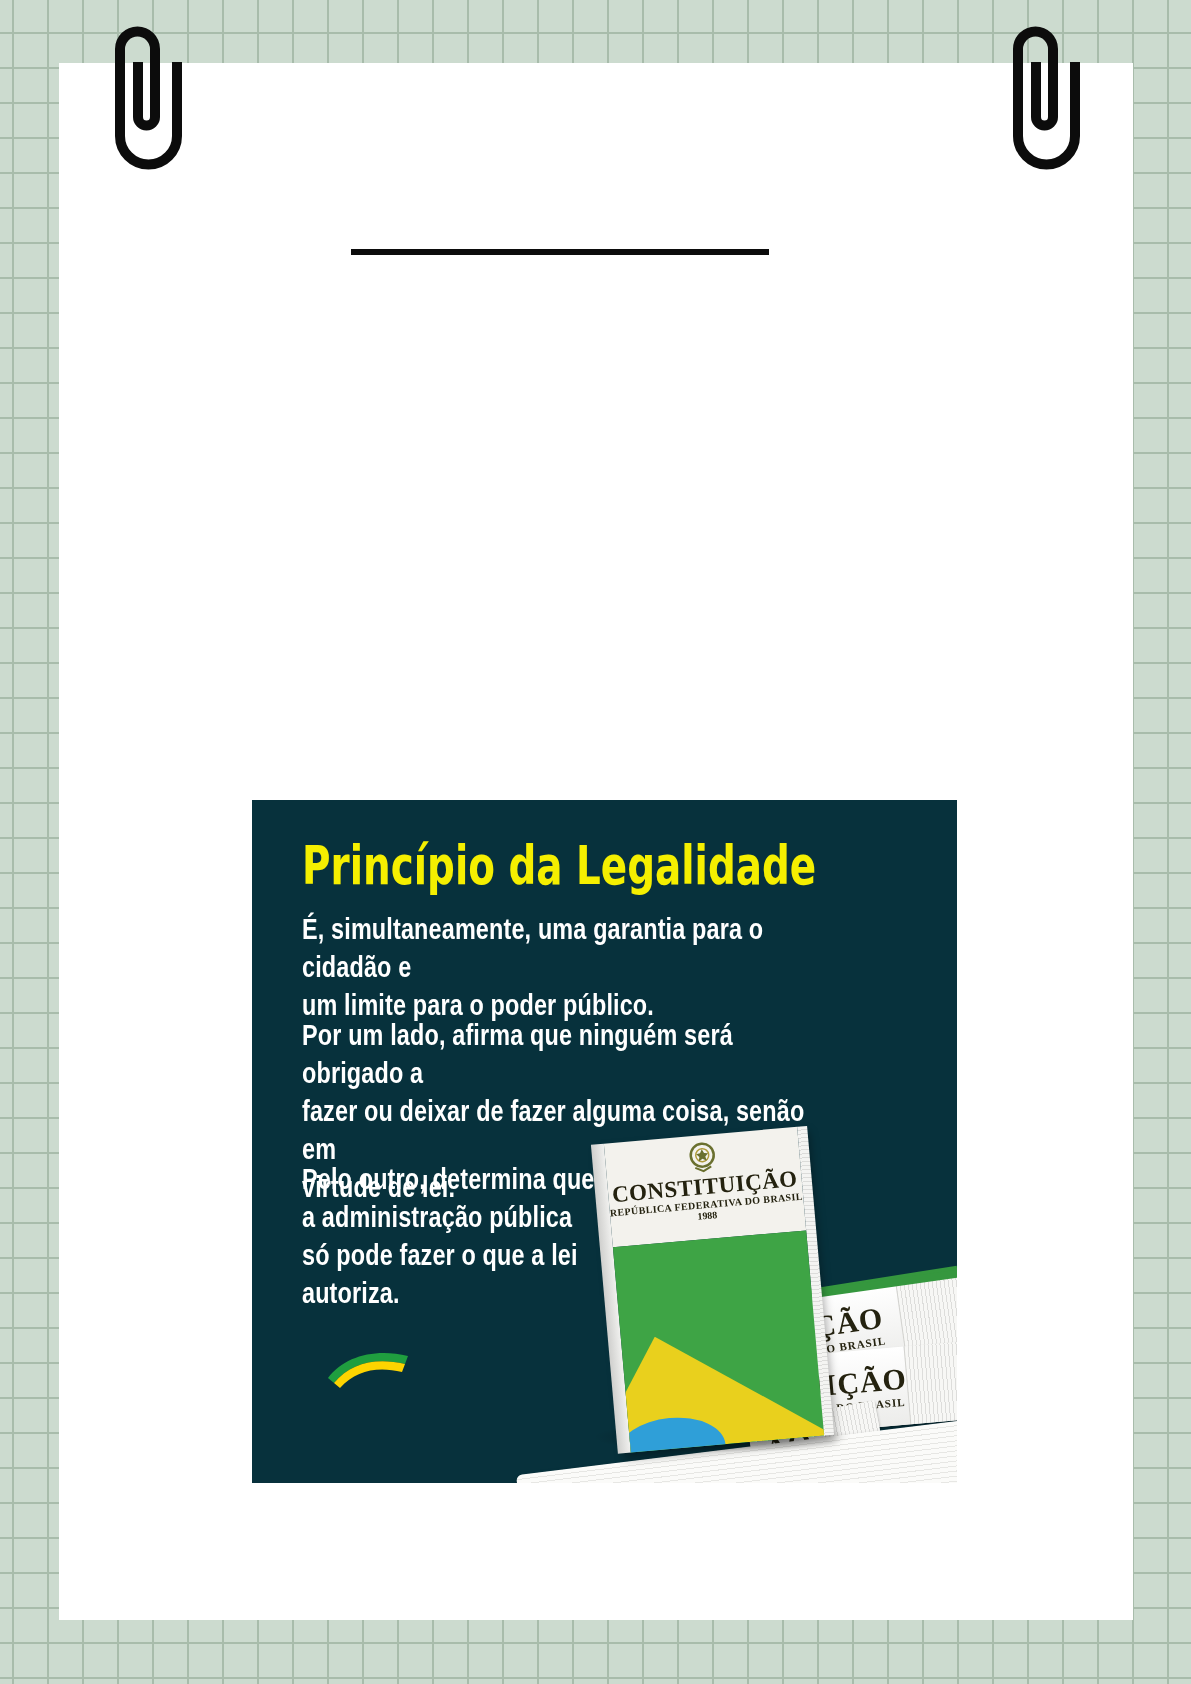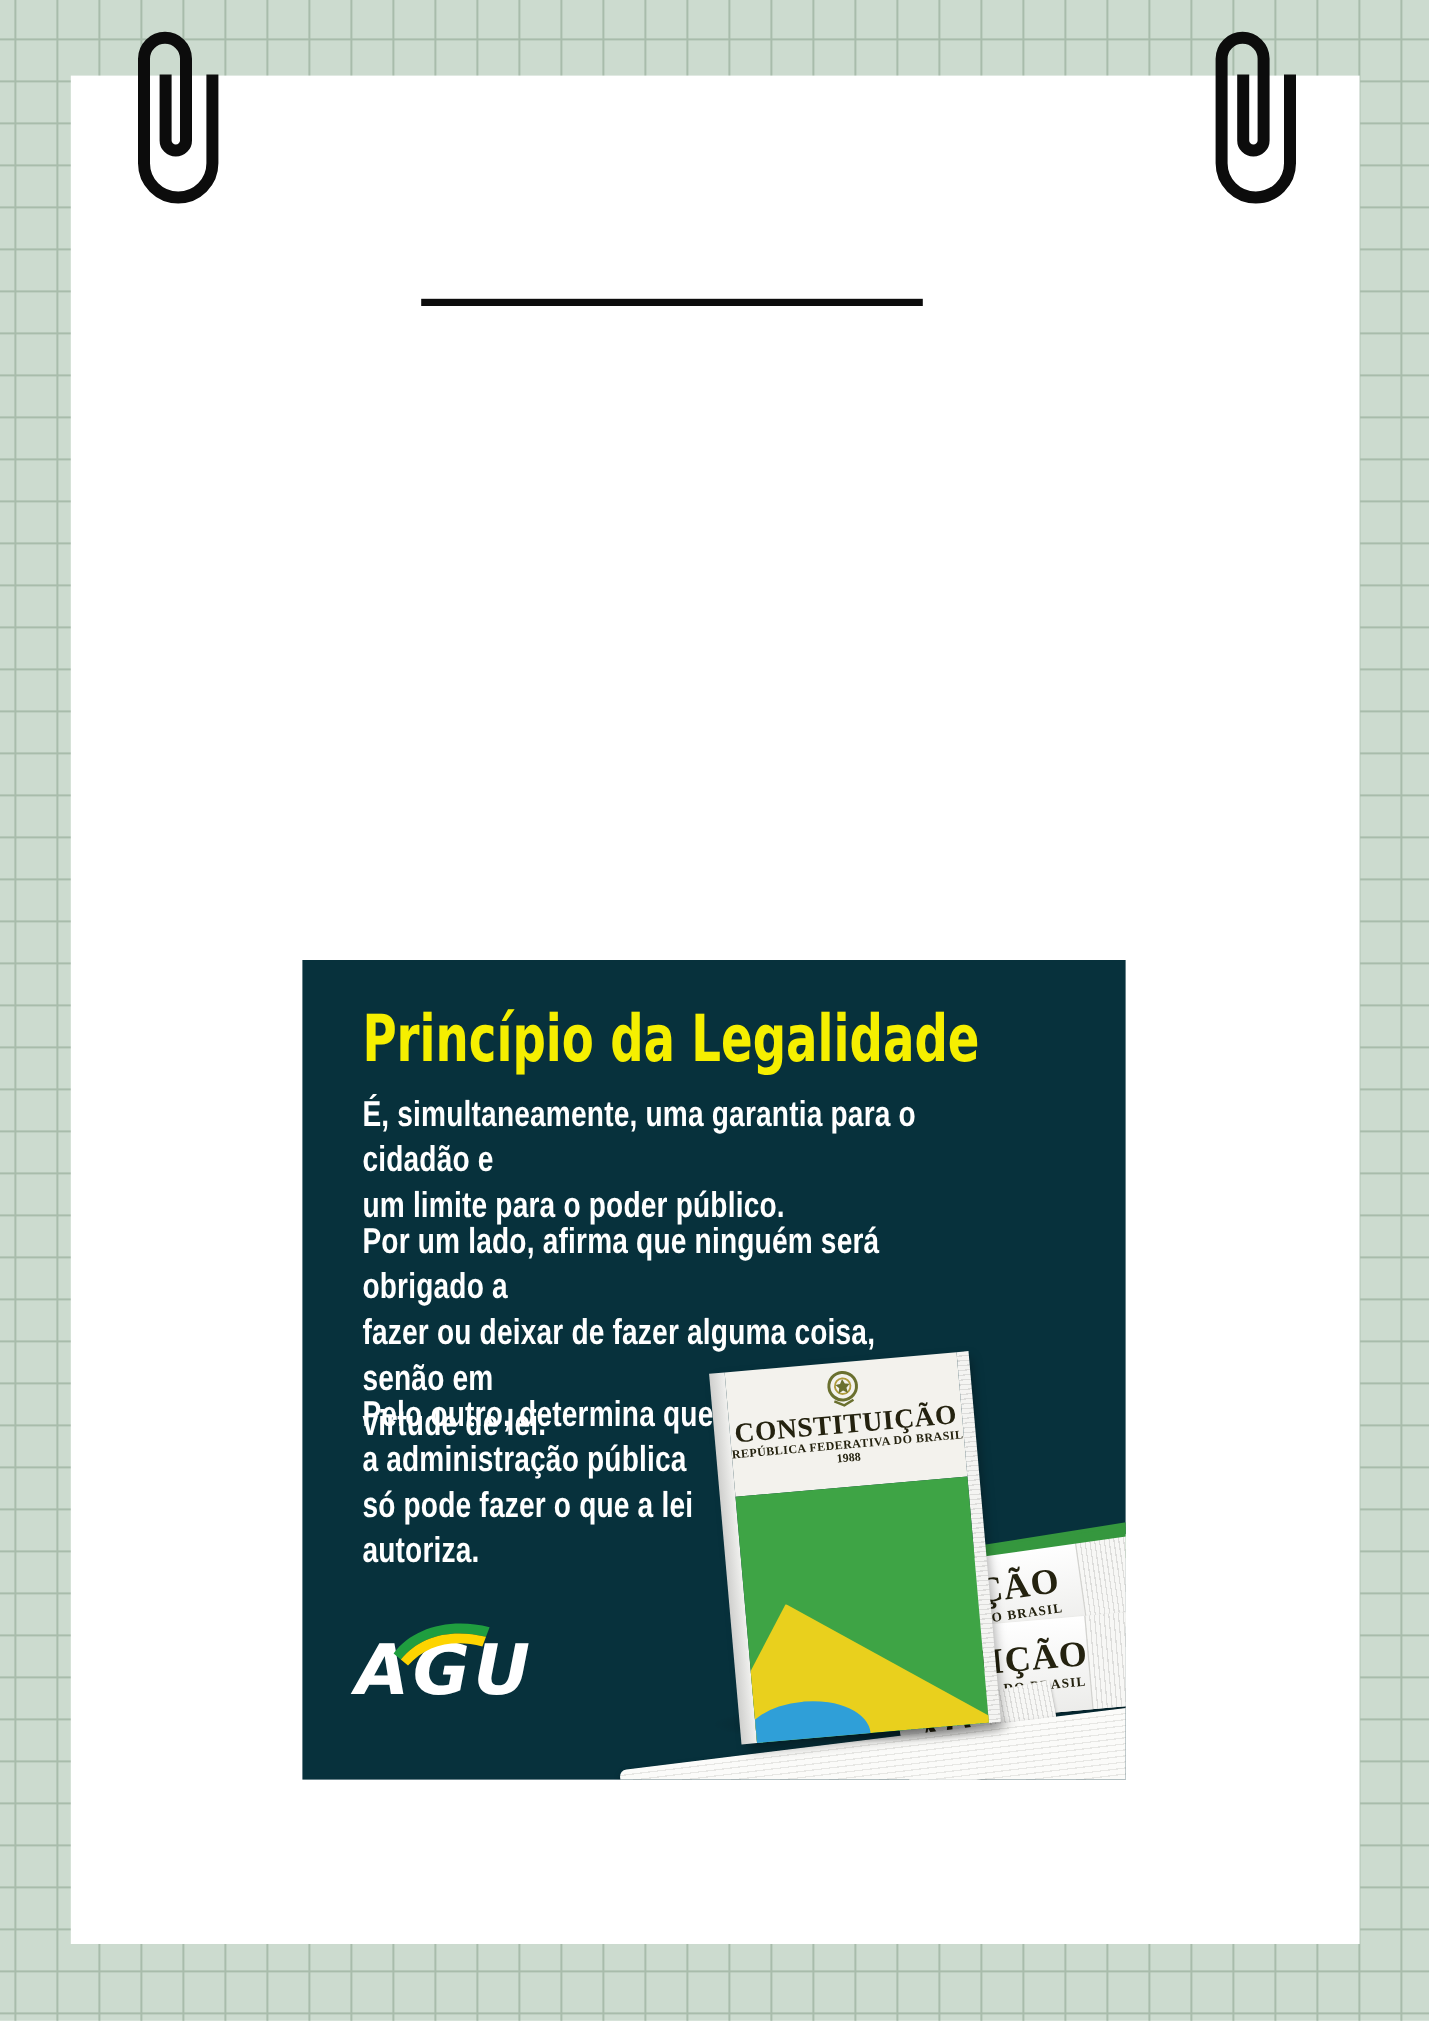--- a/index.html
+++ b/index.html
@@ -23,20 +23,21 @@
   .paperclip.left{left:112px;top:24px;}
   .paperclip.right{left:1010px;top:24px;}
   .topline{
     position:absolute;left:351px;top:249px;width:418px;height:6px;
     background:var(--clip-black,#0c0c0c);
   }
   .card{
     position:absolute;left:252px;top:800px;width:686px;height:683px;
     background:var(--card-bg,#07313c);
     overflow:hidden;
+    padding-left:19px;
   }
   .card-title{
     position:absolute;left:50px;top:36px;
     font-family:"DejaVu Sans", sans-serif;
     font-weight:bold;font-size:54px;line-height:60px;
     color:var(--title-yellow,#f5ef00);
     transform:scaleX(0.72);transform-origin:0 0;
     white-space:nowrap;
   }
   .body-par{
@@ -222,20 +223,19 @@
       </div>
       <div class="cover-green">
         <div class="flag-triangle"></div>
         <div class="flag-disc"></div>
       </div>
     </div>
     <div class="pages-edge"></div>
   </div>
 
   <div class="logo">
-    <div class="logo-text">AGU</div>
     <svg class="logo-swoosh" viewBox="0 0 86 40">
       <path d="M2 28 C 18 6, 50 -2, 82 6 L 79 14 C 50 7, 24 13, 8 33 Z" fill="#1f9e3f"></path>
       <path d="M8 33 C 24 13, 50 7, 79 14 L 76 22 C 52 16, 30 20, 14 38 Z" fill="#fdd400"></path>
     </svg>
   </div>
 
 </div>
 
 </body></html>

